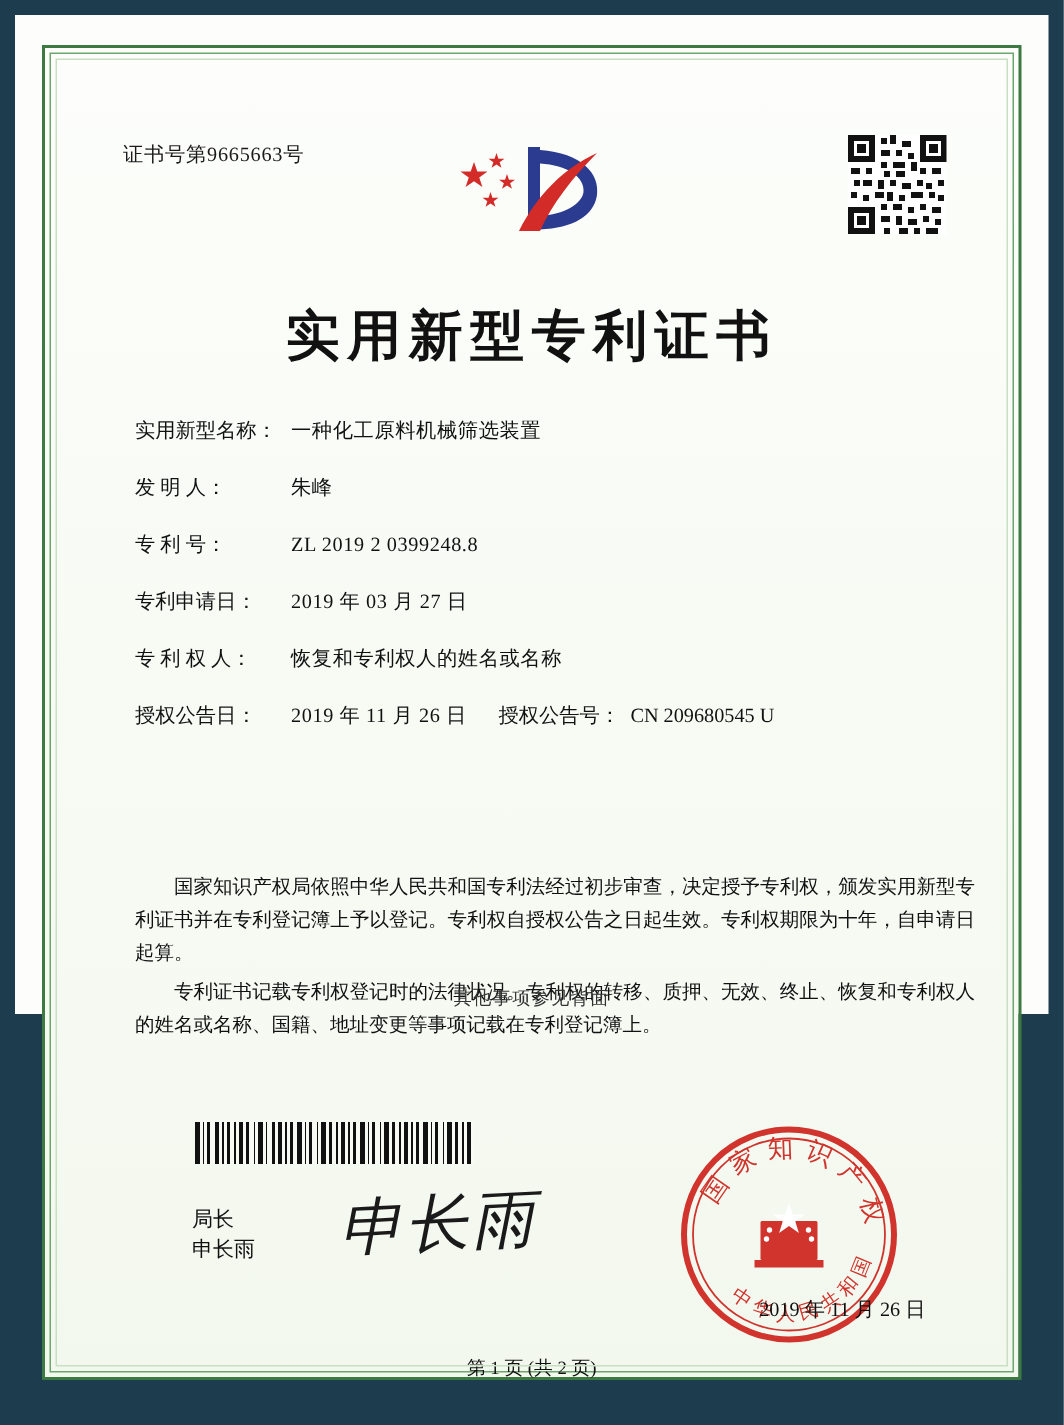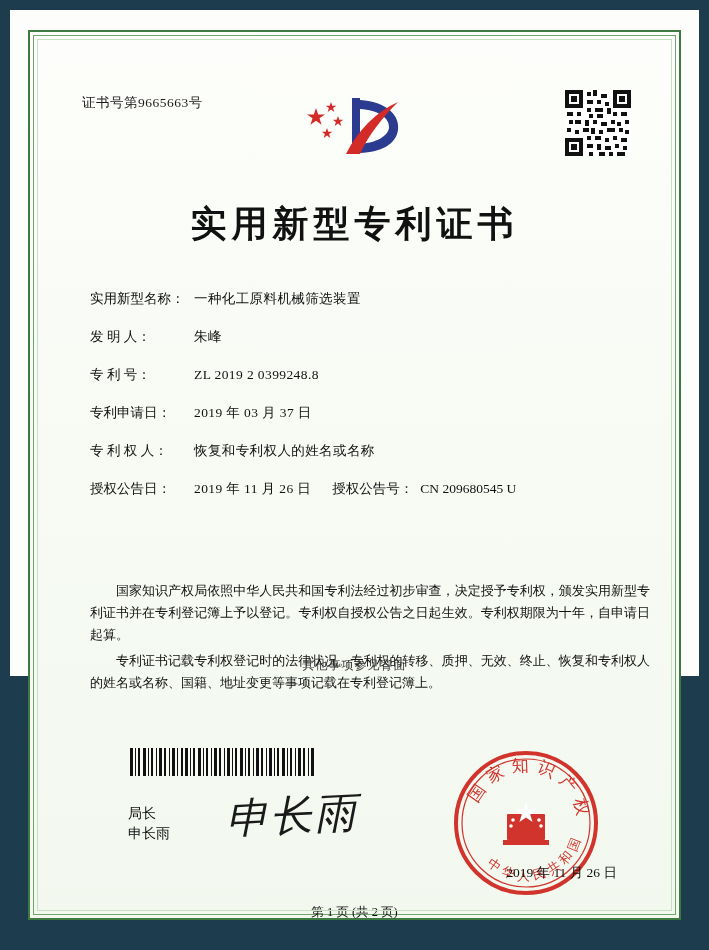--- a/index.html
+++ b/index.html
@@ -109,21 +109,21 @@
     font-weight: bold;
     letter-spacing: 5px;
     color: #111;
     font-family: "DejaVu Sans", "Liberation Sans", sans-serif;
   }
 
   
   .fields {
     position: absolute;
     left: 60px;
-    top: 258px;
+    top: 246px;
     width: 560px;
   }
   .field-row {
     position: relative;
     height: 38px;
     font-size: 13.5px;
     color: #111;
     white-space: nowrap;
   }
   .field-label {
@@ -332,21 +332,21 @@
 
         <div class="field-row">
           <span class="field-label spread">发 明 人：</span><span class="field-value">朱峰</span>
         </div>
 
         <div class="field-row">
           <span class="field-label spread">专 利 号：</span><span class="field-value">ZL 2019 2 0399248.8</span>
         </div>
 
         <div class="field-row">
-          <span class="field-label">专利申请日：</span><span class="field-value">2019 年 03 月 37 日</span>
+          <span class="field-label">专利申请日：</span><span class="field-value">2019 年 03 月 27 日</span>
         </div>
 
         <div class="field-row">
           <span class="field-label spread">专 利 权 人：</span><span class="field-value">恢复和专利权人的姓名或名称</span>
         </div>
 
 
         <div class="field-row double">
           <span class="field-label">授权公告日：</span><span class="field-value">2019 年 11 月 26 日</span><span class="field-label2">授权公告号：</span><span class="field-value2">CN 209680545 U</span>
         </div>

